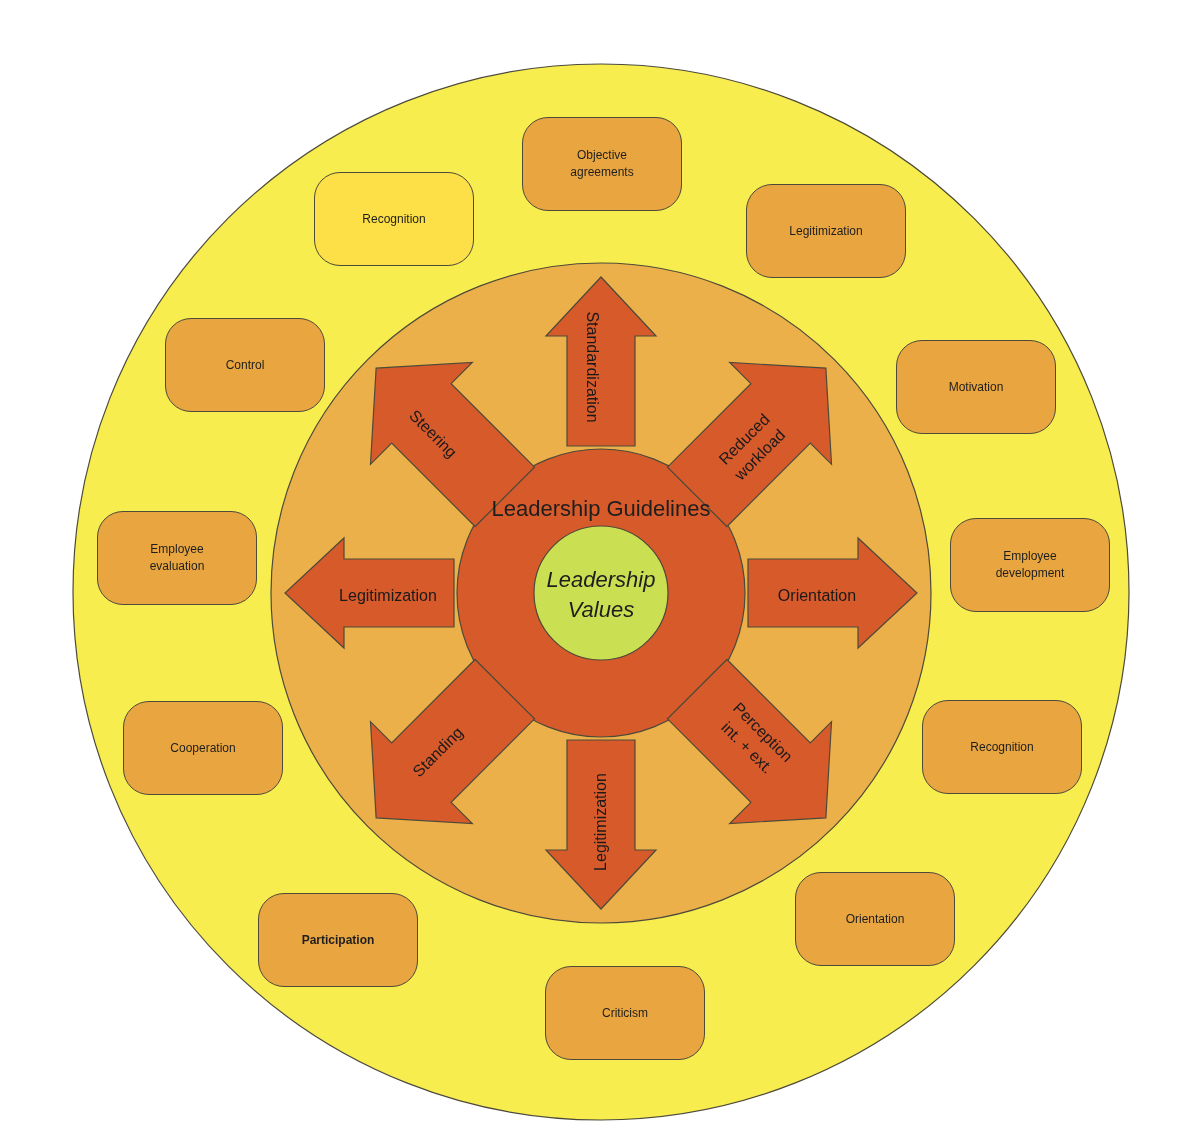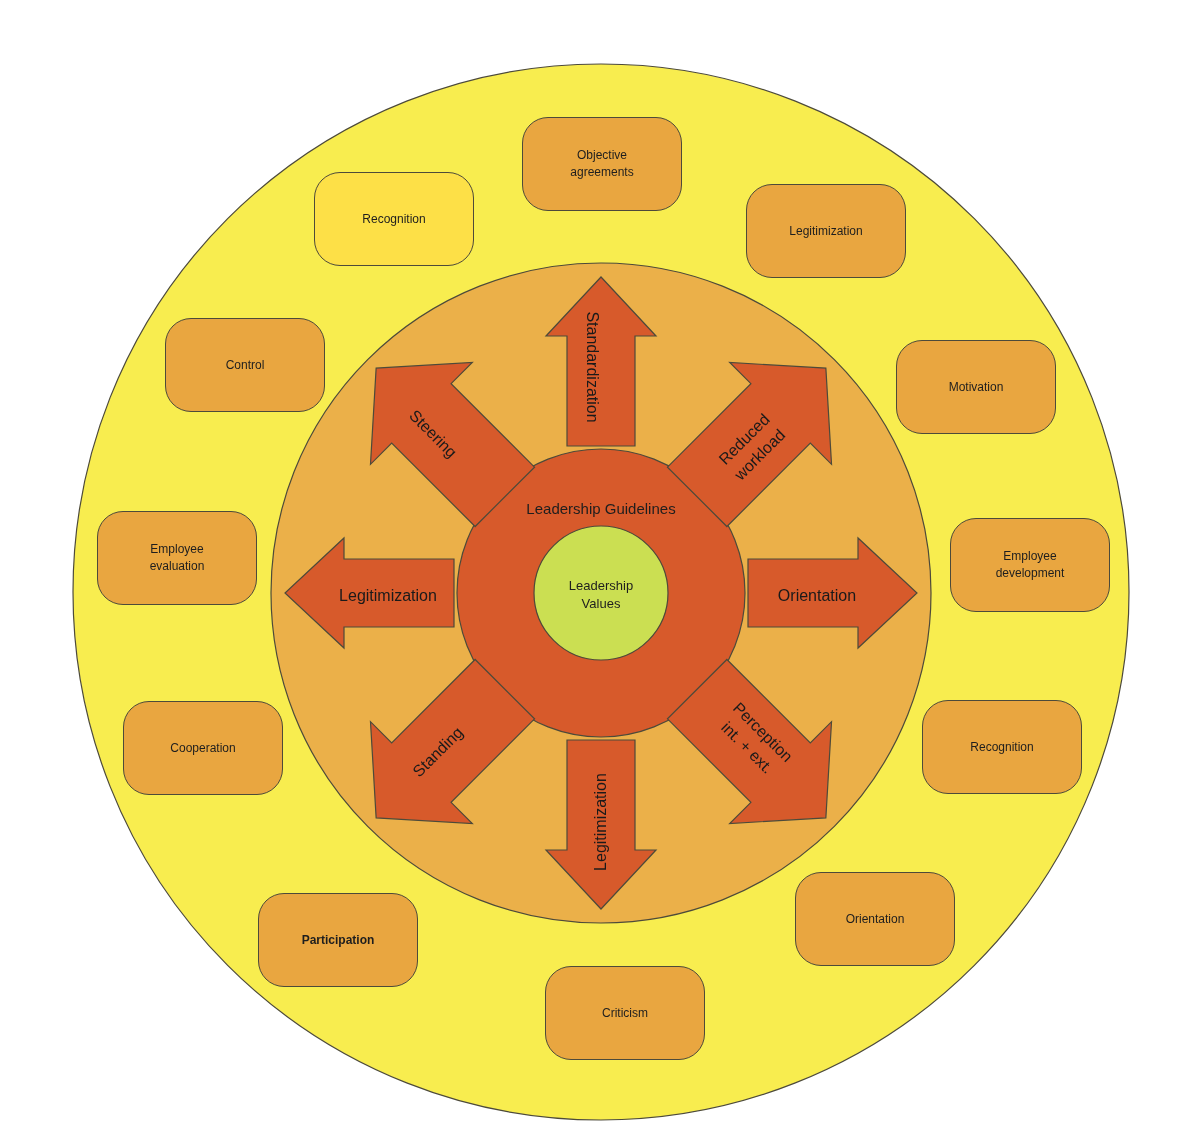--- a/index.html
+++ b/index.html
@@ -6,22 +6,22 @@
   .stage{position:relative;width:1202px;height:1145px;background:#ffffff;
          font-family:"Liberation Sans",sans-serif;color:#1e1e1e;overflow:hidden;}
   .stage svg{position:absolute;left:0;top:0;}
   svg circle, svg path{stroke:#4d4a3a;stroke-width:1.2;}
   .label{position:absolute;transform:translate(-50%,-50%);white-space:pre-line;
          text-align:center;line-height:1.35;}
   .box{position:absolute;width:160px;height:94px;border:1px solid #4d4a3a;border-radius:26px;
        display:flex;align-items:center;justify-content:center;text-align:center;
        font-size:12px;line-height:1.4;white-space:pre-line;box-sizing:border-box;}
   .arrow-label{font-size:16px;color:#1a1a1a;}
-  .core-label{font-size:15px;}
-  .values-label{font-size:13px;}
+  .core-label{font-size:22px;}
+  .values-label{font-size:22px;font-style:italic;}
   
   .l-standardization{left:592px;top:367px;transform:translate(-50%,-50%) rotate(90deg);}
   .l-legitimization{left:601px;top:822px;transform:translate(-50%,-50%) rotate(-90deg);}
   .l-harmonization{left:388px;top:596px;}
   .l-orientation{left:817px;top:596px;}
   .l-steering{left:433px;top:434px;transform:translate(-50%,-50%) rotate(45deg);}
   .l-reduced{left:752px;top:447px;transform:translate(-50%,-50%) rotate(-45deg);}
   .l-standing{left:438px;top:752px;transform:translate(-50%,-50%) rotate(-45deg);}
   .l-perception{left:755px;top:740px;transform:translate(-50%,-50%) rotate(45deg);}
   .l-guidelines{left:601px;top:509px;}

